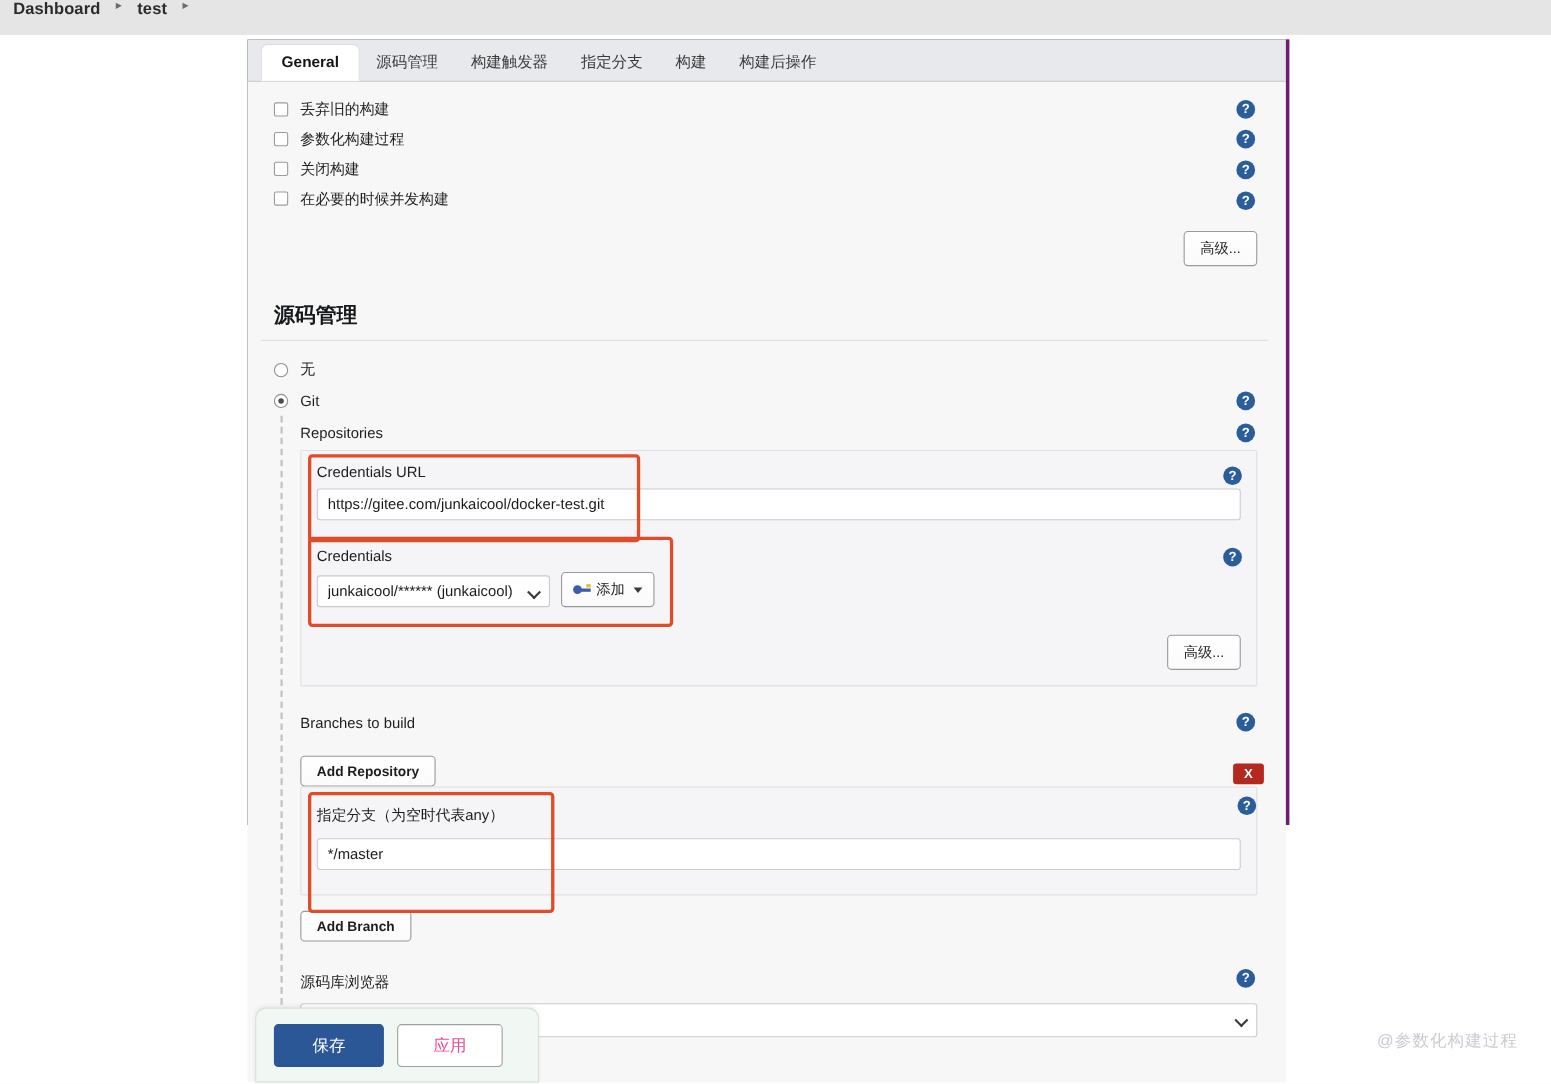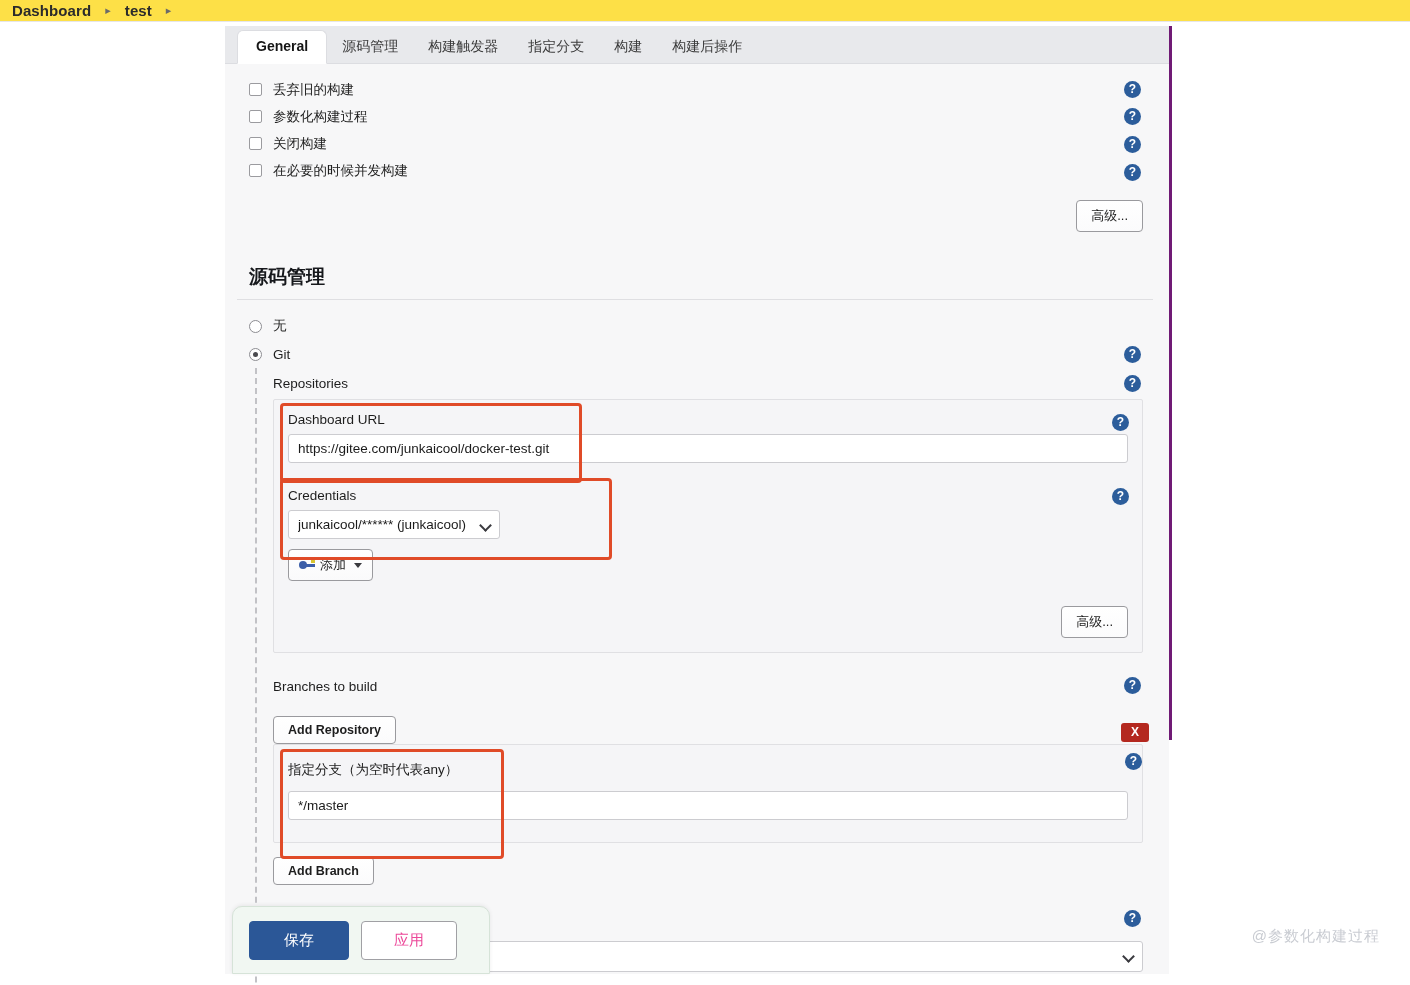--- a/index.html
+++ b/index.html
@@ -7,25 +7,24 @@
     margin: 0; padding: 0;
     width: 1410px; height: 985px;
     overflow: hidden;
     background: #ffffff;
     font-family: "Liberation Sans", "DejaVu Sans", sans-serif;
     -webkit-font-smoothing: antialiased;
   }
 
   
   .breadcrumb-bar {
-    height: 22px;
-    background: #fde047;
+    height: 32px;
+    background: #e5e5e5;
     border-bottom: 1px solid #e6e6e9;
     display: flex;
-    align-items: center;
     padding-left: 4px;
     position: relative;
   }
   .crumb {
     font-size: 15px;
     font-weight: bold;
     color: #2b2b2b;
     padding: 0 8px;
     letter-spacing: .1px;
   }
@@ -445,29 +444,29 @@
 
             <div style="position:relative;">
               <div class="sub-label">Repositories</div>
               <span class="help help-abs" style="top:5px; right:16px;">?</span>
             </div>
 
             <div class="repo-box" style="margin-right:14px;">
 
               <div style="position:relative;">
                 <div class="redbox" style="left:-8px; top:-9px; width:302px; height:80px;"></div>
-                <div class="field-label">Dashboard URL</div>
+                <div class="field-label">Credentials URL</div>
                 <input class="text-input" type="text" value="https://gitee.com/junkaicool/docker-test.git" style="">
                 <span class="help" style="position:absolute; right:-1px; top:2px;">?</span>
               </div>
 
               <div style="position:relative; margin-top:25px;">
                 <div class="redbox" style="left:-8px; top:-10px; width:332px; height:82px;"></div>
                 <div class="field-label">Credentials</div>
-                <div style="display:flex; align-items:flex-start; gap:10px;flex-direction:column;">
+                <div style="display:flex; align-items:flex-end; gap:10px;">
                   <span class="select-wrap">
                     <select class="select" style="width:212px;">
                       <option>junkaicool/****** (junkaicool)</option>
                     </select>
                   </span>
                   <button class="add-cred">
                     <span class="key-ico">
                         <span class="key-tip"></span>
                       </span>
                     <span>添加</span>

